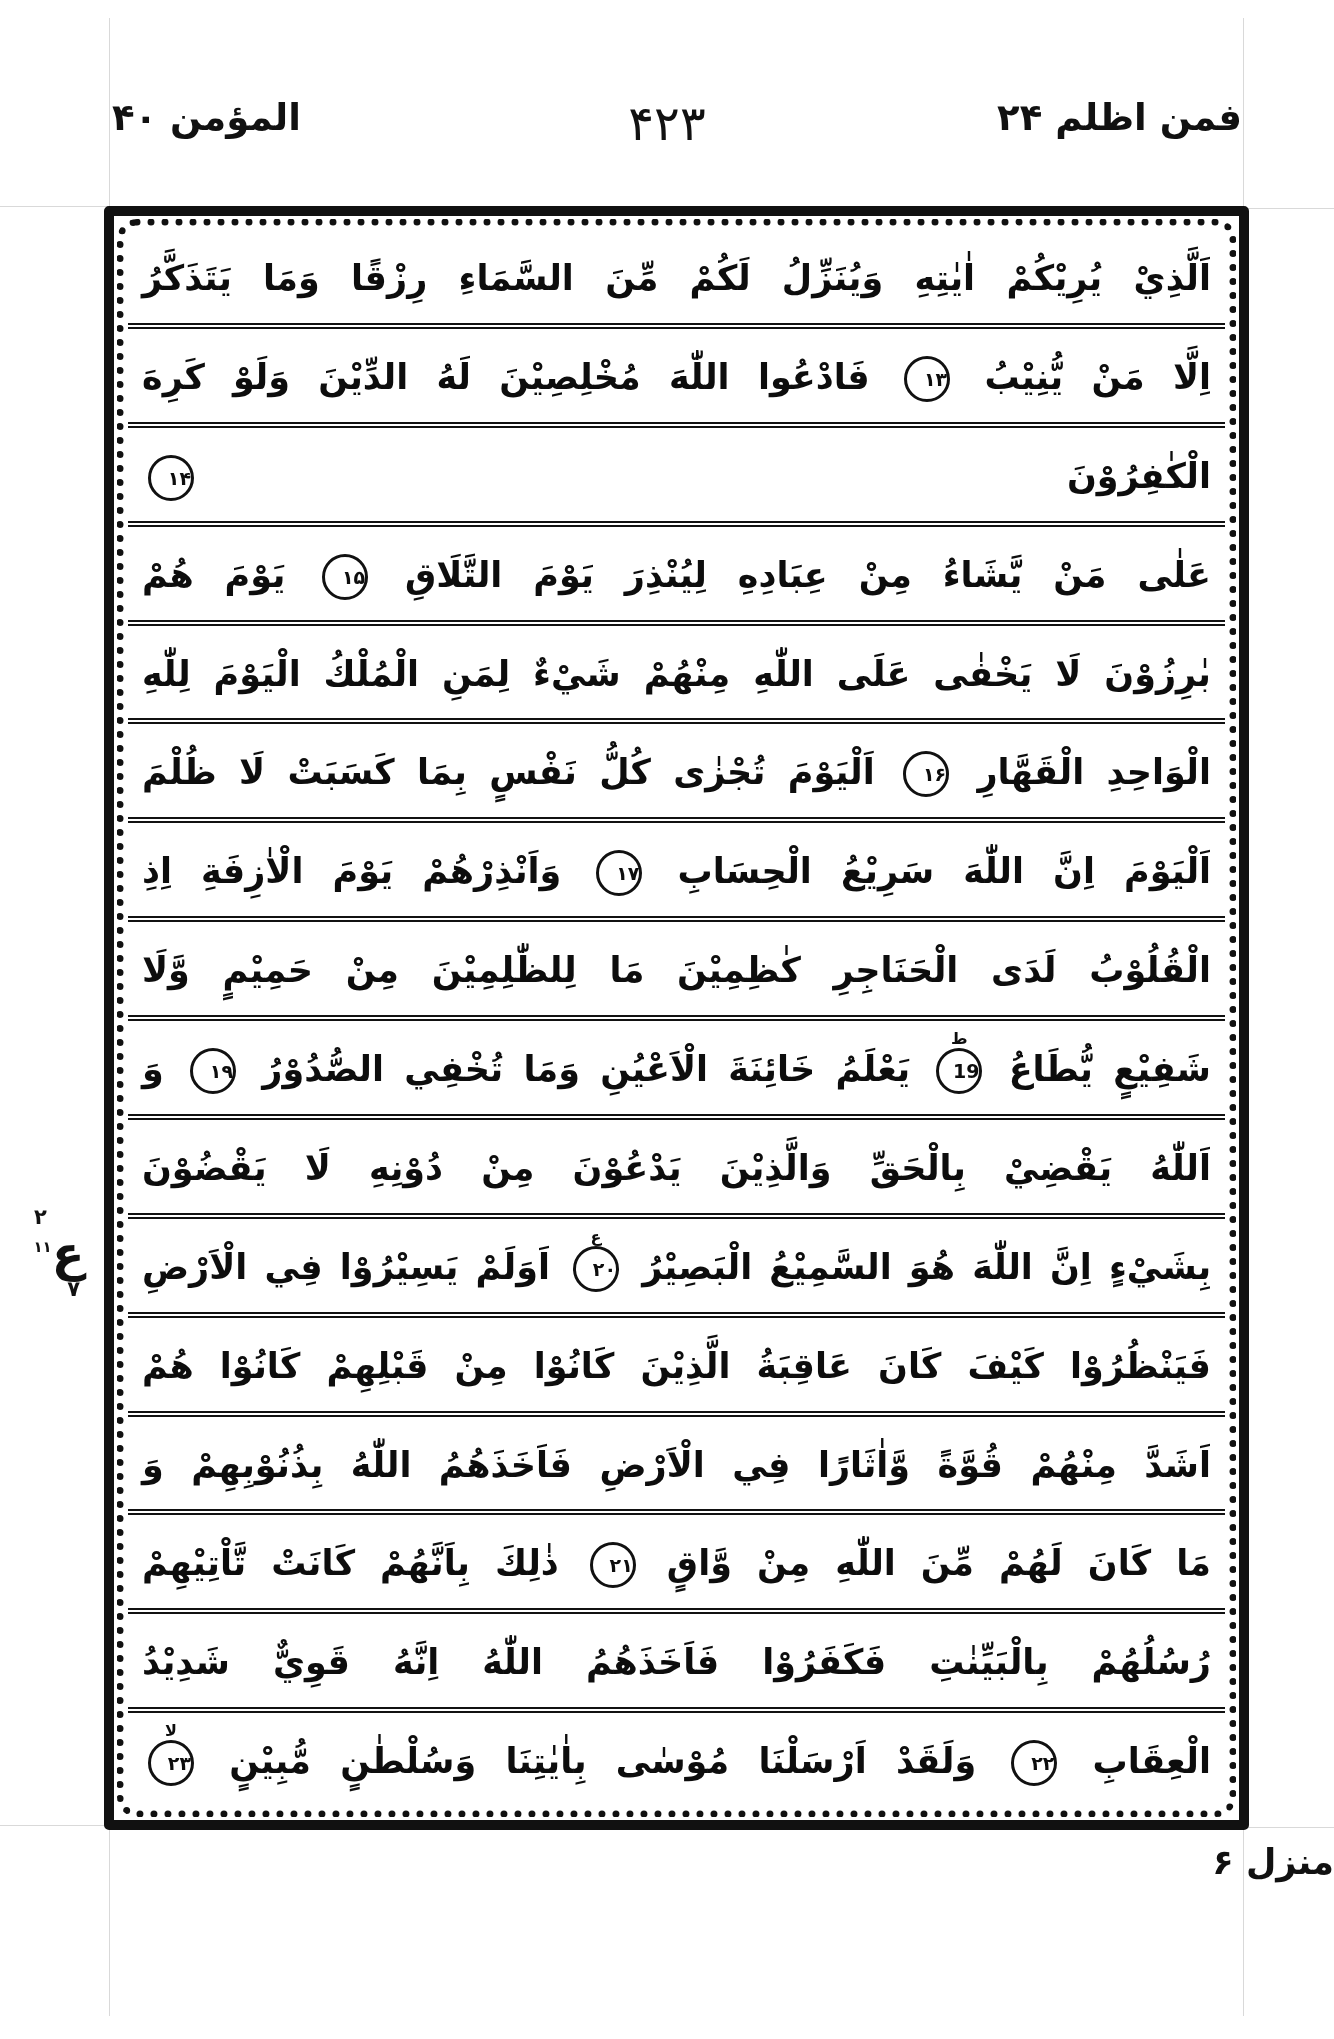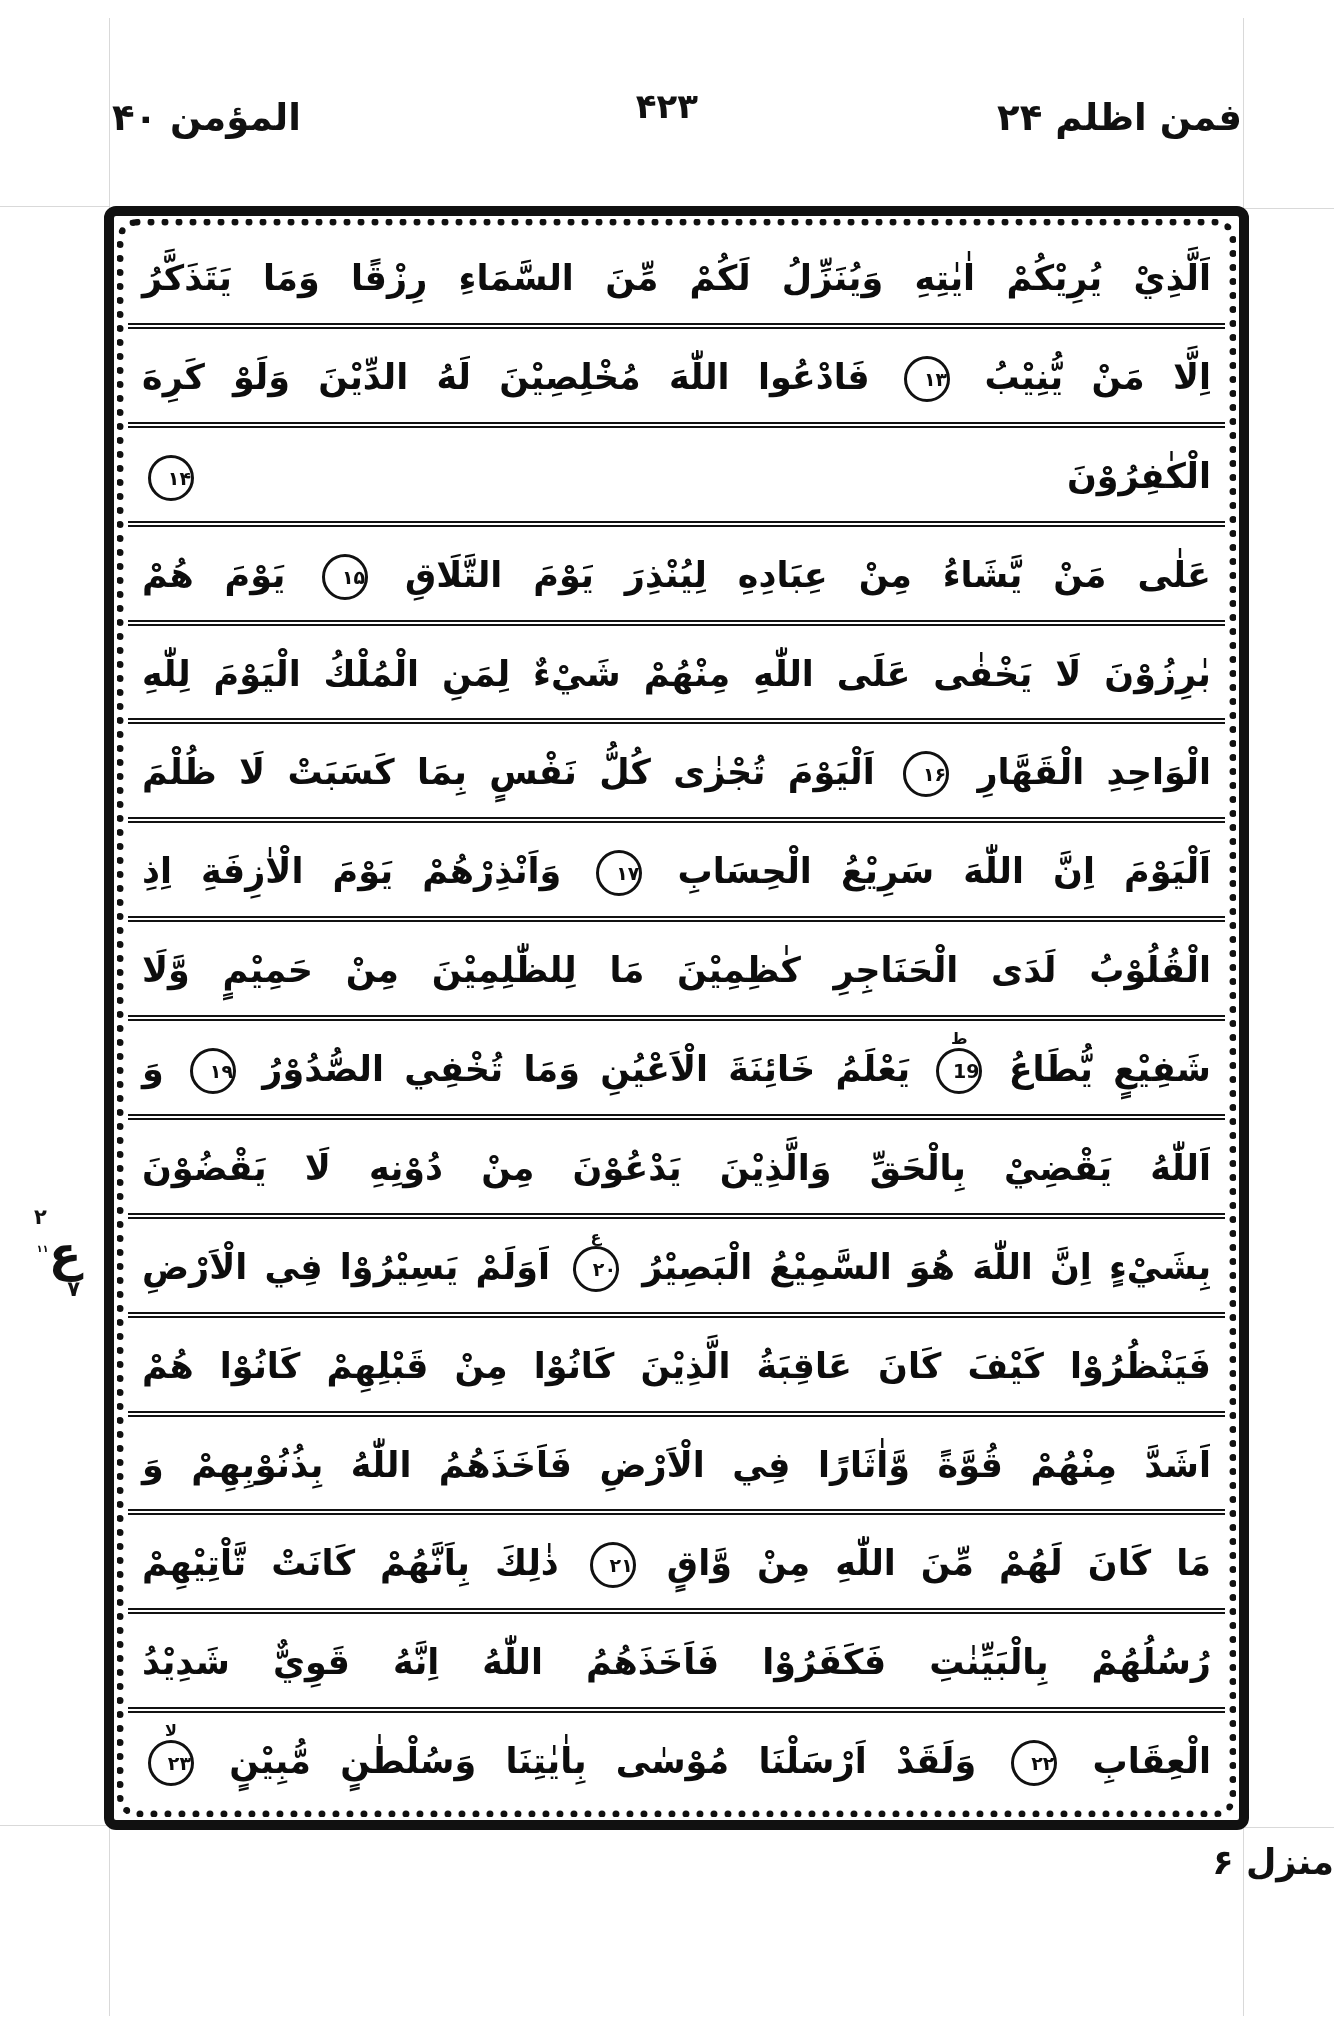--- a/index.html
+++ b/index.html
@@ -10,27 +10,27 @@
     overflow:hidden;
   }
   
   .guide{position:absolute;background:#d9d9d9}
   .gv{width:1px;top:18px;height:1998px}
   .gh{height:1px}
 
   
   .page-header{position:absolute;top:86px;left:0;width:100%;height:66px;direction:rtl}
   .hdr-juz{position:absolute;right:92px;top:10px;font-size:37px;font-weight:700;white-space:nowrap}
-  .hdr-page{position:absolute;left:50%;top:0;transform:translateX(-50%);
-            font-size:34px;font-weight:700;letter-spacing:12px;white-space:nowrap}
+  .hdr-page{position:absolute;left:50%;top:9px;transform:translateX(-50%);
+            font-size:48px;font-weight:400;letter-spacing:12px;white-space:nowrap}
   .hdr-surah{position:absolute;left:112px;top:10px;font-size:37px;font-weight:700;white-space:nowrap}
 
   
   .frame{position:absolute;left:104px;top:206px;width:1145px;height:1624px;
-         box-sizing:border-box;border:10px solid #111;border-radius:12px;
+         box-sizing:border-box;border:10px solid #111;border-radius:5px;
          padding:3px;background:#fff}
   .beads{width:100%;height:100%;box-sizing:border-box;
          border:7px dotted #111;border-radius:20px;padding:4px}
   .lines-area{width:100%;height:100%;box-sizing:border-box;
               display:flex;flex-direction:column}
   .qrow{flex:1;min-height:0;padding:0 14px;direction:rtl;
         text-align:justify;text-align-last:justify;text-justify:inter-word;
         font-size:35px;font-weight:700;line-height:96px;
         overflow:hidden;color:#0d0d0d}
   .qrow + .qrow{border-top:6px double #111}
@@ -42,21 +42,21 @@
           vertical-align:middle;text-align:center;margin:0 6px}
   .vnum{display:block;line-height:40px;font-size:19px;font-weight:700;letter-spacing:0}
   .vmark{position:absolute;top:-20px;right:50%;transform:translateX(50%);
          font-size:16px;line-height:1;font-weight:700;white-space:nowrap}
 
   
   .ruku{position:absolute;left:24px;top:1206px;width:70px;direction:rtl;
         font-weight:700;text-align:center;line-height:1.05}
   .ruku .r-top{font-size:21px;text-align:left;padding-left:10px}
   .ruku .r-ain{font-size:48px;vertical-align:middle}
-  .ruku .r-count{font-size:10px;vertical-align:6px}
+  .ruku .r-count{font-size:15px;vertical-align:6px}
   .ruku .r-bot{font-size:21px;text-align:right;padding-right:14px}
 
   
   .page-footer{position:absolute;top:1842px;left:0;width:100%;
                font-size:35px;font-weight:700;direction:rtl}
 </style>
 </head>
 <body>
 
 <div class="guide gv" style="left:109px"></div>

